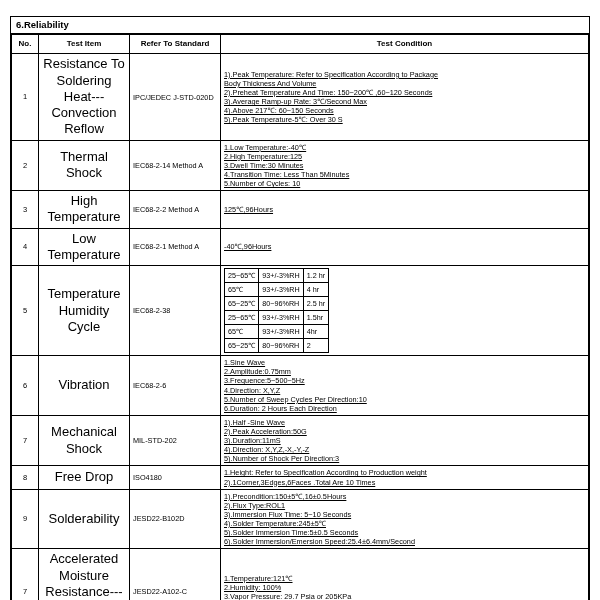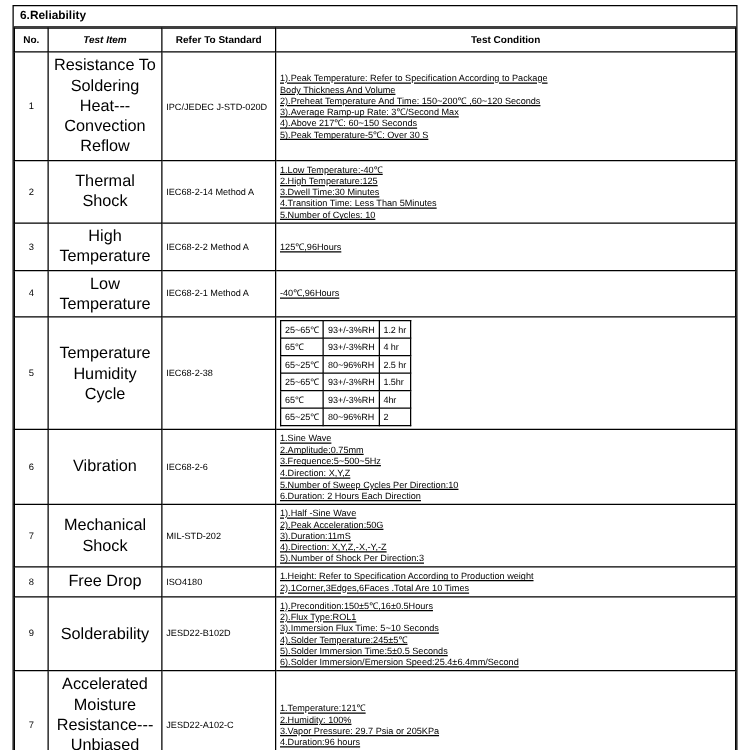--- a/index.html
+++ b/index.html
@@ -11,21 +11,21 @@
     width: 600px;
     height: 600px;
     font-family: "Liberation Sans", sans-serif;
     color: #000;
     overflow: hidden;
   }
   .page {
     width: 600px;
     height: 432px;
     box-sizing: border-box;
-    padding: 4px 10px 6px 10px;
+    padding: 16px 10px 6px 10px;
     position: relative;
     border-radius: 27px;
   }
   .doc-border {
     border: 1px solid #000;
     width: 100%;
     box-sizing: border-box;
   }
   .section-title {
     font-size: 9.5px;
@@ -45,21 +45,21 @@
     vertical-align: middle;
     padding: 2px 3px;
     line-height: 1.25;
   }
   table.main thead th {
     font-weight: bold;
     font-size: 8px;
     padding: 4px 2px;
   }
   .col-no { width: 22px; text-align: center; }
-  .col-item { width: 86px; font-style: italic; }
+  .col-item { width: 86px; }
   .col-std { width: 86px; }
   .col-cond { }
   td.c-no { text-align: center; font-size: 7.5px; }
   td.c-item { text-align: center; font-size: 13px; }
   td.c-std { font-size: 7.3px; padding-left: 4px; }
   td.c-cond { font-size: 7.3px; padding-left: 4px; }
   .cond-line { white-space: pre; text-decoration: underline; }
   .hum-table {
     border-collapse: collapse;
     font-size: 7.2px;

